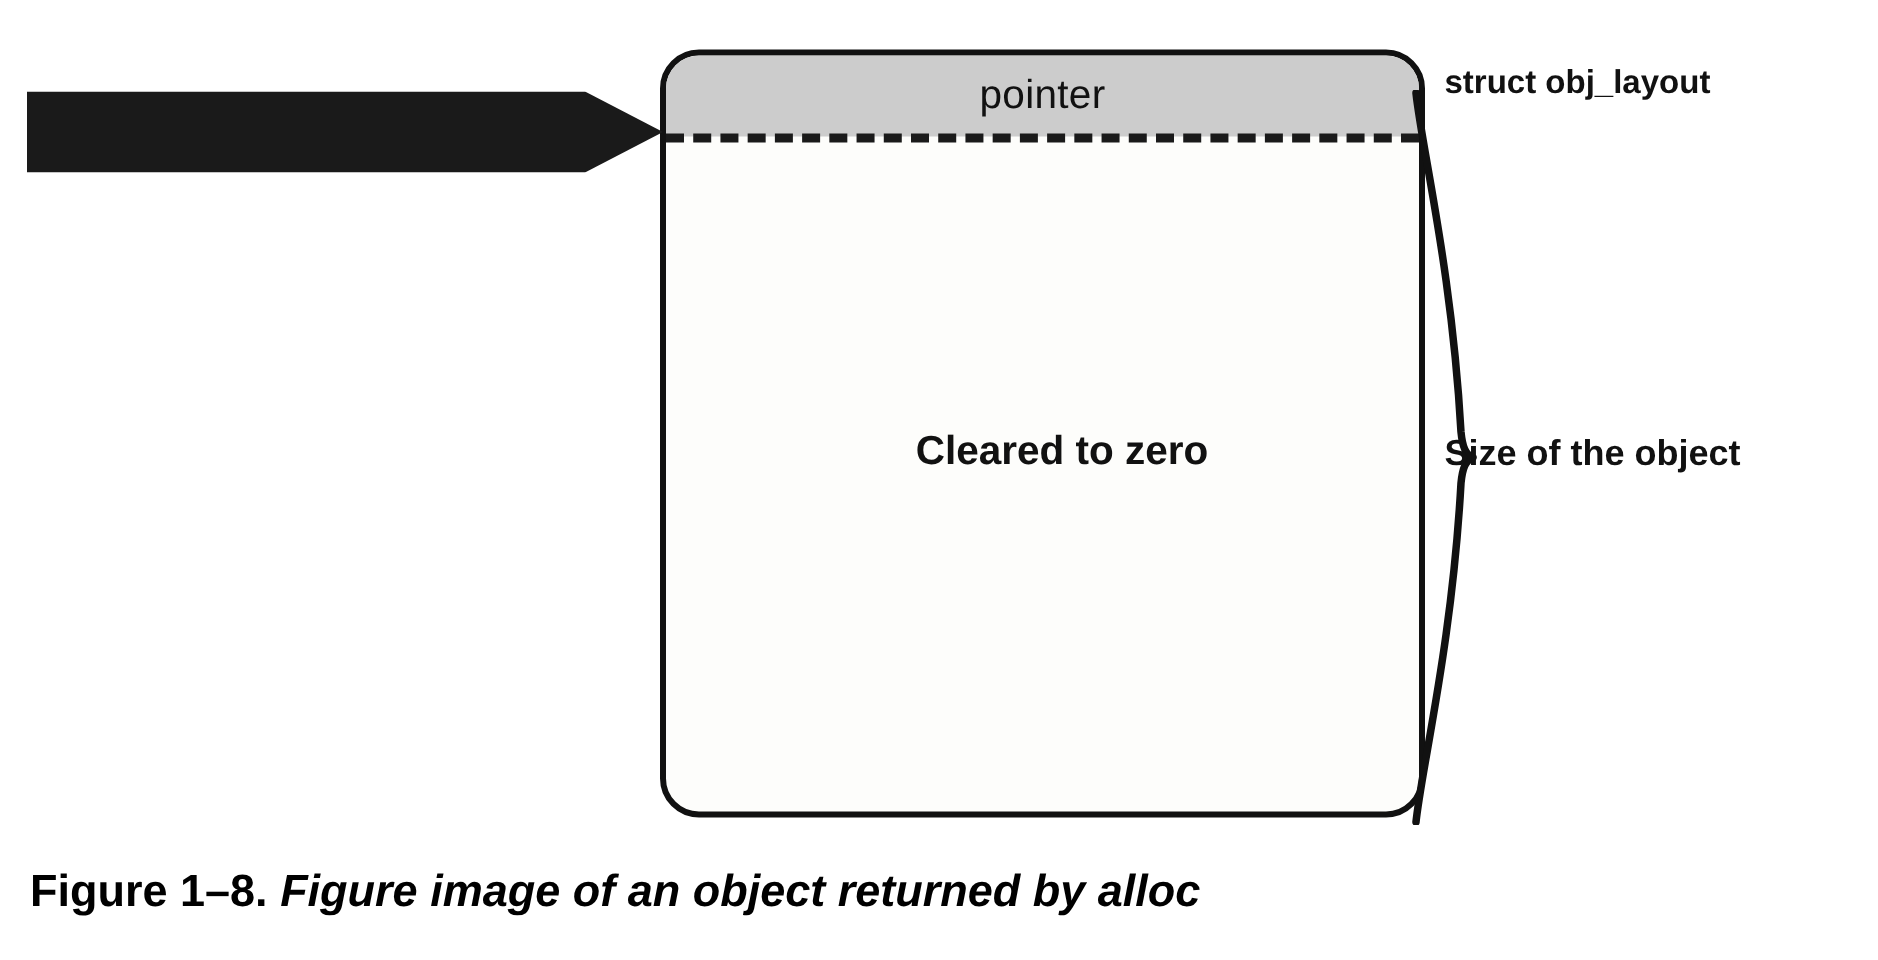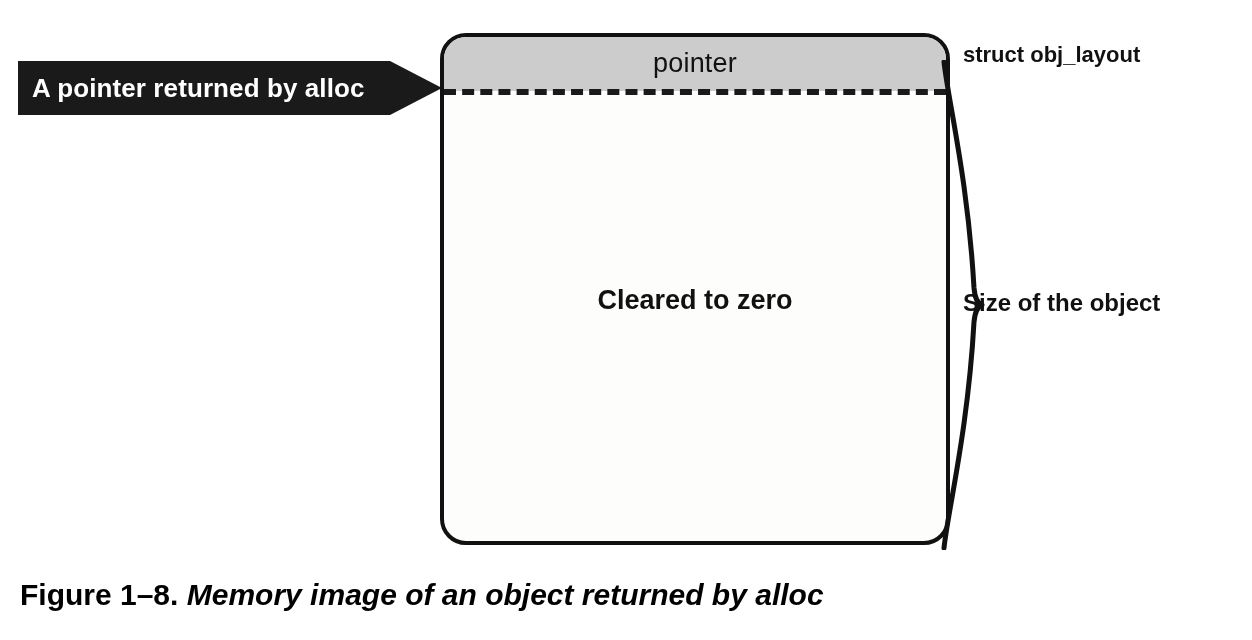--- a/index.html
+++ b/index.html
@@ -67,20 +67,21 @@
   .cleared-label {
     position: absolute;
     left: 0;
     top: 250px;
     width: 100%;
     text-align: center;
     font-size: 27px;
     font-weight: 700;
     color: #111111;
     line-height: 1;
+    padding-left: 13px;
   }
 
   
   .pointer-banner {
     position: absolute;
     left: 18px;
     top: 61px;
     width: 424px;
     height: 54px;
   }
@@ -171,35 +172,34 @@
       <span class="retained-label">pointer</span>
     </div>
     <div class="dashed-divider"></div>
     <div class="cleared-label">Cleared to zero</div>
   </div>
 
   <div class="pointer-banner">
     <svg viewBox="0 0 424 54" preserveAspectRatio="none">
       <polygon points="0,0 372,0 424,27 372,54 0,54" fill="#1a1a1a"></polygon>
     </svg>
-    <div class="pointer-banner-text">A pointer returned by alloc</div>
   </div>
 
   <div class="size-brace">
     <svg viewBox="0 0 50 490">
       <path d="M 6 2
                C 10 40, 30 120, 36 228
                C 37 238, 39 243, 44 245
                C 39 247, 37 252, 36 262
                C 30 370, 10 450, 6 488" fill="none" stroke="#111111" stroke-width="5" stroke-linecap="round" stroke-linejoin="round"></path>
     </svg>
   </div>
 
   <div class="struct-label">struct obj_layout</div>
 
   <div class="size-label">Size of the object</div>
 
   <div class="figure-caption">
     <span class="caption-number">Figure 1–8.</span>
-    <span class="caption-title">Memory image of an object returned by alloc</span>
+    <span class="caption-title">Figure image of an object returned by alloc</span>
   </div>
 
 </div>
 
 </body></html>

